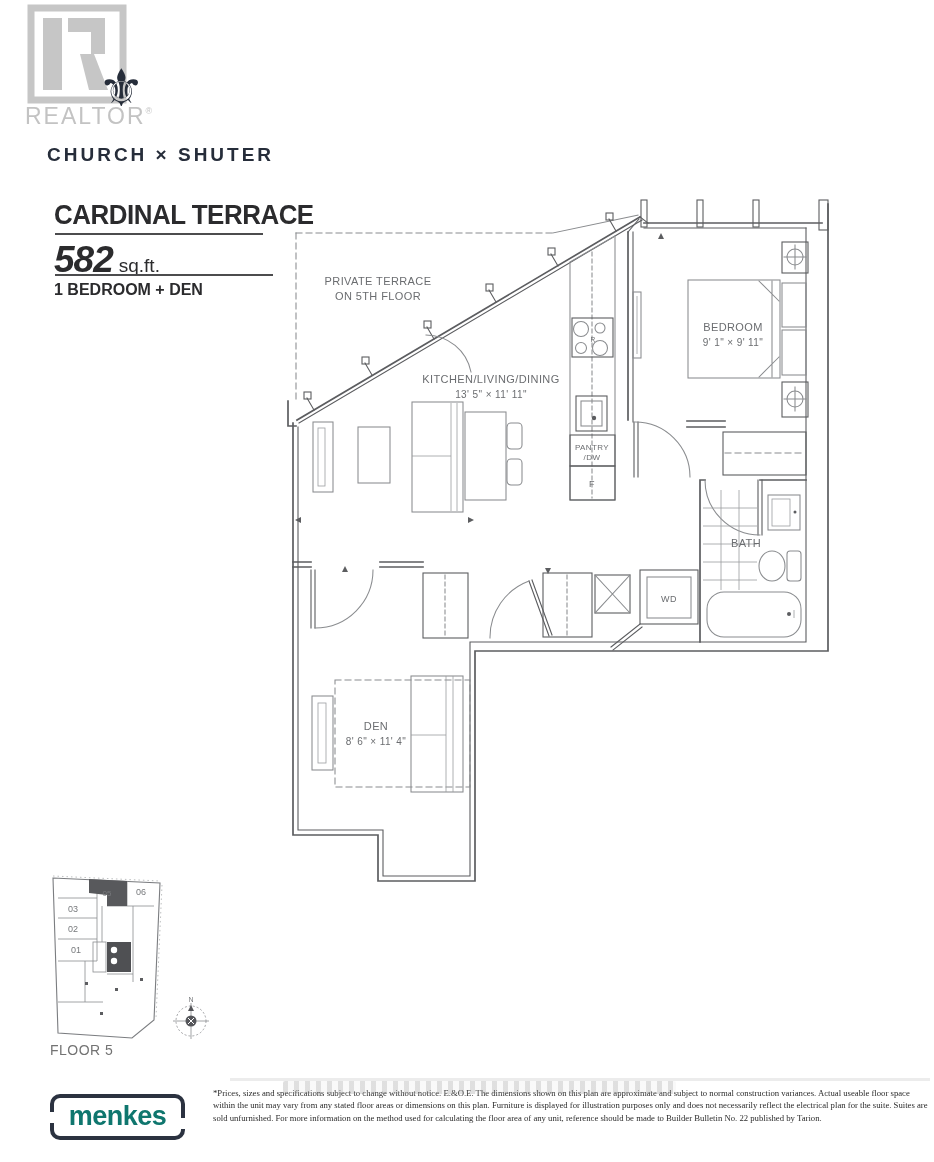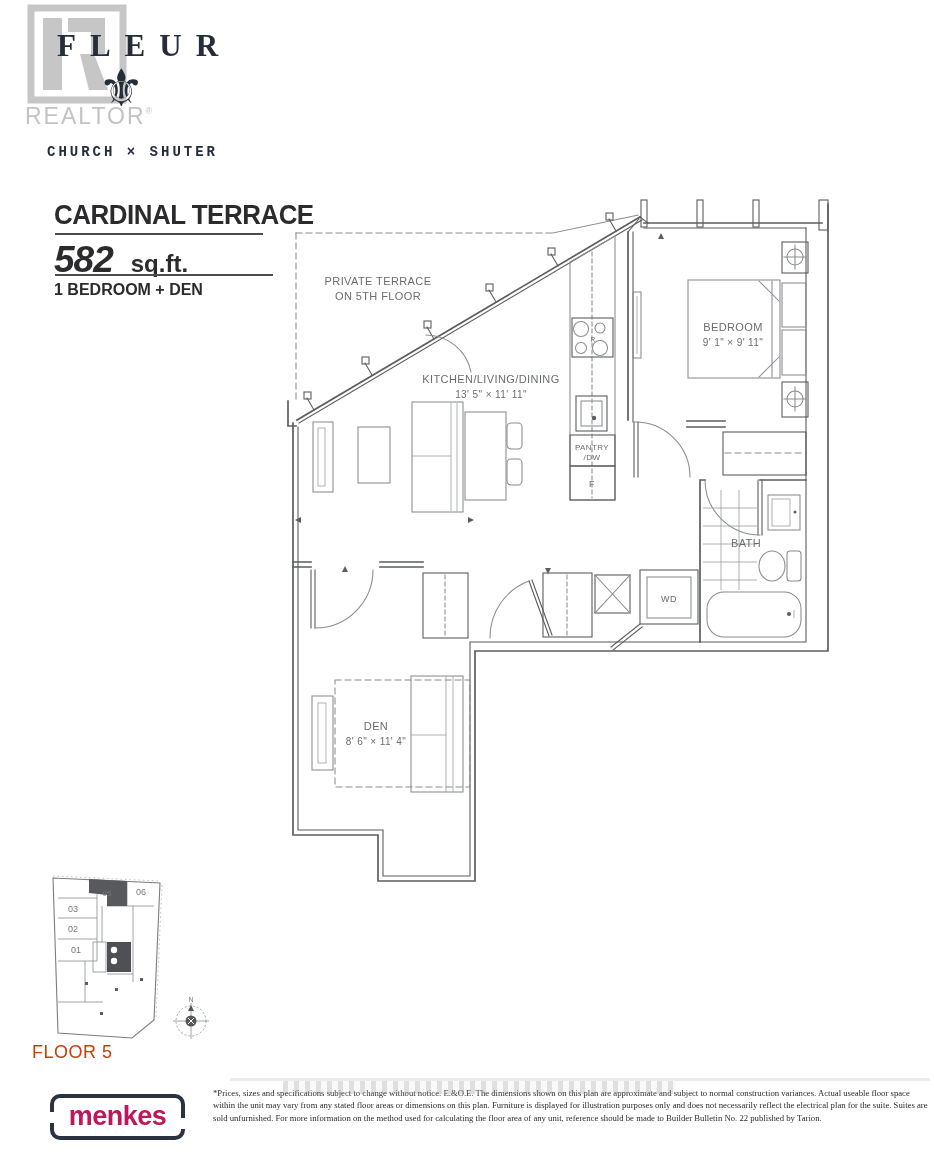--- a/index.html
+++ b/index.html
@@ -10,53 +10,53 @@
   .wm-realtor{position:absolute;left:2px;top:4px;color:#c6c6c6;margin-left:23px;}
   .wm-realtor .wm-text{position:absolute;left:0;top:99px;font-size:23px;letter-spacing:2px;
         color:#c3c3c3;font-weight:400;white-space:nowrap;}
   .wm-realtor .wm-reg{font-size:9px;vertical-align:10px;}
 
   
   .brand-name{position:absolute;left:57px;top:28px;font-family:"Liberation Serif",serif;
         font-weight:bold;font-size:31px;letter-spacing:14px;color:#262d3a;}
   .brand-fleur{position:absolute;left:98px;top:62px;font-size:52px;color:#262d3a;
         font-family:"DejaVu Sans",sans-serif;line-height:1;}
-  .brand-tagline{position:absolute;left:47px;top:144px;font-size:14px;font-weight:bold;
-        letter-spacing:3px;color:#262d3a;font-family:Liberation Mono, monospace;}
+  .brand-tagline{position:absolute;left:47px;top:144px;font-size:19px;font-weight:bold;
+        letter-spacing:3px;color:#262d3a;}
 
   
   .unit-name{position:absolute;left:54px;top:200px;font-size:27px;font-weight:bold;
         color:#2b2b2d;letter-spacing:-0.5px;transform:scaleX(.96);transform-origin:left;}
   .rule1{position:absolute;left:55px;top:233px;width:208px;height:0;border-top:2px solid #4c4c4e;}
   .area-row{position:absolute;left:54px;top:239px;color:#2b2b2d;white-space:nowrap;}
   .area-val{font-size:37px;font-weight:bold;letter-spacing:-1px;font-style:italic;}
-  .area-unit{font-size:24px;font-weight:bold;margin-left:18px;}
+  .area-unit{font-size:19px;font-weight:normal;margin-left:6px;}
   .rule2{position:absolute;left:55px;top:274px;width:218px;height:0;border-top:2px solid #4c4c4e;}
   .unit-type{position:absolute;left:54px;top:281px;font-size:16px;font-weight:bold;color:#2b2b2d;}
 
   
   .w{stroke:#5c5d60;stroke-width:1.7;fill:none;stroke-linecap:square;}
   .w2{stroke:#5c5d60;stroke-width:1.1;fill:none;stroke-linecap:square;}
   .f{stroke:#8a8c8f;stroke-width:1.05;fill:none;stroke-linecap:square;}
   .fl{stroke:#9b9da0;stroke-width:.8;fill:none;}
   .dsh{stroke-dasharray:6 4;}
   .dsh2{stroke-dasharray:4 3;}
   .lbl{fill:#6b6d70;font-family:"Liberation Sans",sans-serif;text-anchor:middle;letter-spacing:.4px;}
   .solid{fill:#5c5d60;stroke:none;}
 
   
   .kp{stroke:#7b7d80;stroke-width:1.1;fill:none;}
   .kpl{stroke:#8b8d90;stroke-width:.8;fill:none;}
   .kplbl{fill:#77797c;font-family:"Liberation Sans",sans-serif;text-anchor:middle;}
-  .floor-label{position:absolute;left:32px;top:1042px;font-size:18px;color:#c2410c;letter-spacing:.5px;}
+  .floor-label{position:absolute;left:50px;top:1042px;font-size:14px;color:#737373;letter-spacing:.5px;}
 
   
   .menkes{position:absolute;left:50px;top:1094px;width:127px;height:38px;border:4px solid #2b3240;
         border-radius:10px;display:flex;align-items:center;justify-content:center;}
-  .menkes span{font-size:27px;font-weight:bold;color:#be185d;letter-spacing:-0.5px;
+  .menkes span{font-size:27px;font-weight:bold;color:#0f766e;letter-spacing:-0.5px;
         transform:translateY(-1px);}
   .menkes .notch-l{position:absolute;left:-6px;top:14px;width:8px;height:11px;background:#fff;}
   .menkes .notch-r{position:absolute;right:-6px;top:20px;width:8px;height:11px;background:#fff;}
   .disclaimer{position:absolute;left:213px;top:1087px;width:717px;font-family:"Liberation Serif",serif;
         font-size:8.7px;line-height:1.42;color:#2c2c2c;}
   .wm-band{position:absolute;left:283px;top:1081px;width:393px;height:13px;border-radius:2px;
         background:repeating-linear-gradient(90deg,rgba(150,150,150,.30) 0 5px,rgba(205,205,205,.12) 5px 11px);
         filter:blur(.7px);}
   .wm-band2{position:absolute;left:230px;top:1078px;width:700px;height:3px;
         background:rgba(185,185,185,.28);filter:blur(.5px);}
@@ -70,21 +70,20 @@
     <svg width="102" height="100" viewBox="0 0 102 100">
       <rect x="6" y="4" width="92" height="92" fill="none" stroke="#c6c6c6" stroke-width="7"></rect>
       <rect x="18" y="14" width="19" height="72" fill="#c6c6c6"></rect>
       <rect x="43" y="14" width="37" height="36" fill="#c6c6c6"></rect>
       <rect x="43" y="28" width="23" height="22" fill="#ffffff"></rect>
       <polygon points="55,50 69,50 83,86 64,86" fill="#c6c6c6"></polygon>
     </svg>
     <div class="wm-text"><span>REALTOR</span><span class="wm-reg">®</span></div>
   </div>
 
-  <div class="brand-name">FLEUR</div>
   <div class="brand-fleur">⚜</div>
   <div class="brand-tagline">CHURCH × SHUTER</div>
 
   <div class="unit-name">CARDINAL TERRACE</div>
   <div class="rule1"></div>
   <div class="area-row">
     <span class="area-val">582</span><span class="area-unit">sq.ft.</span>
   </div>
   <div class="rule2"></div>
   <div class="unit-type">1 BEDROOM + DEN</div>

